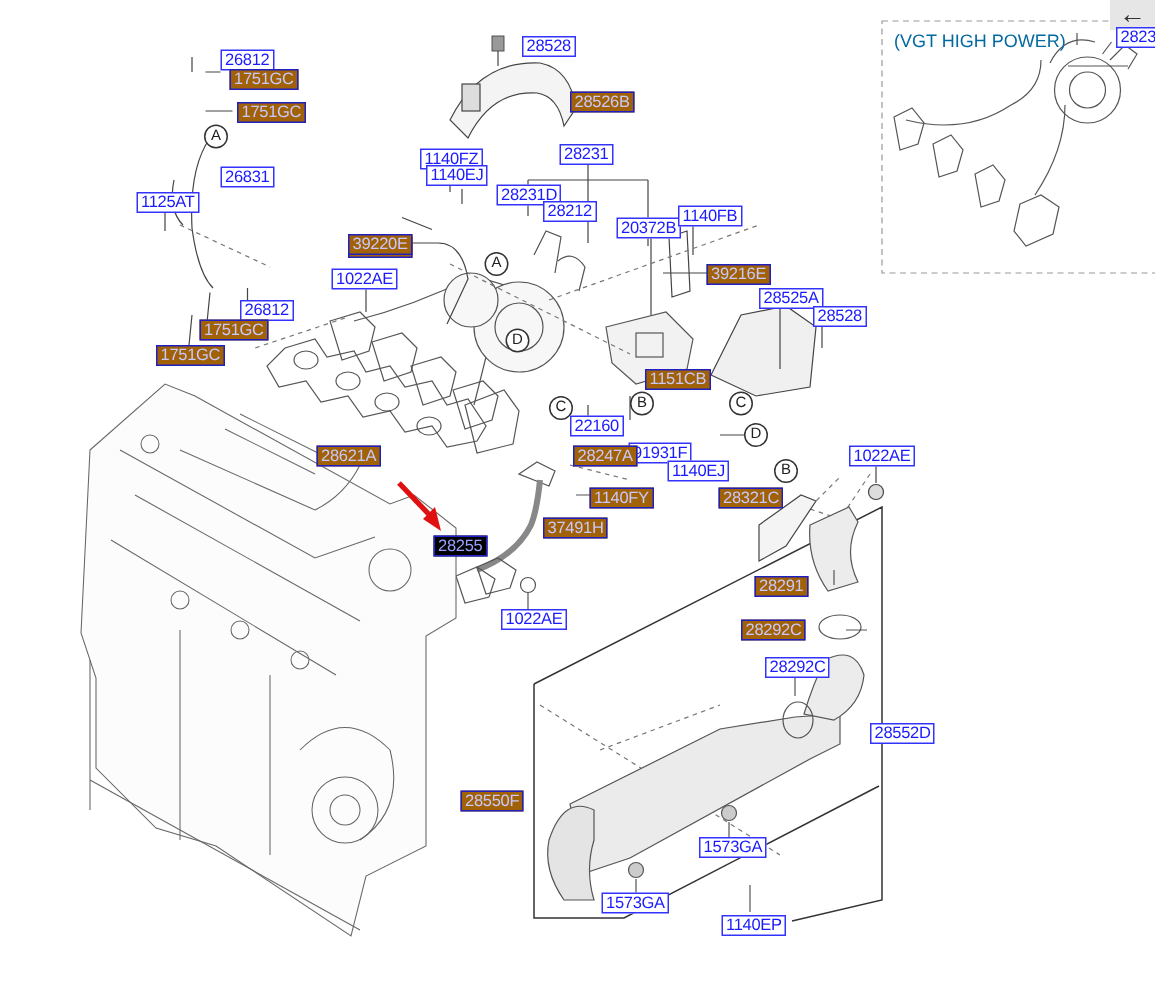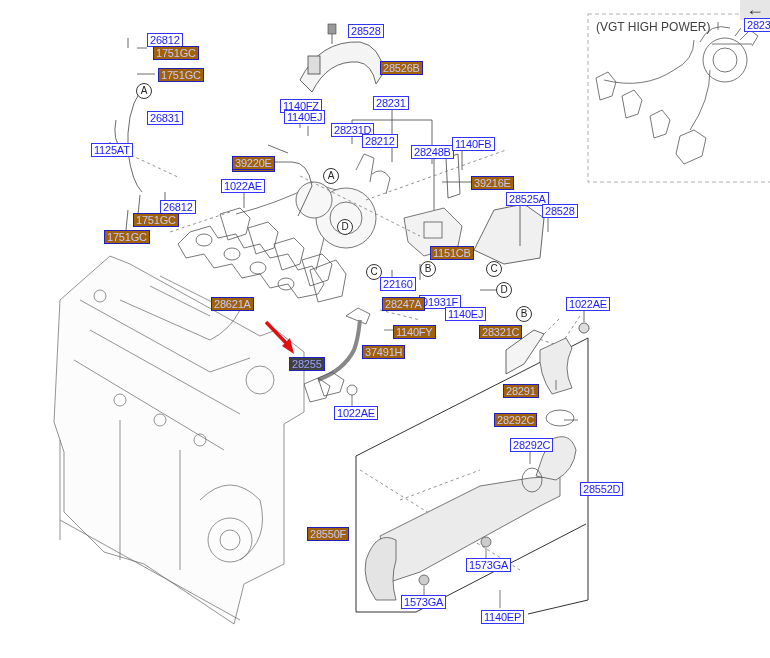--- a/index.html
+++ b/index.html
@@ -6,22 +6,22 @@
   body { width:770px; height:658px; position:relative; overflow:hidden; font-family:"Liberation Sans", sans-serif; }
   #stage { position:absolute; left:0; top:0; width:770px; height:658px; }
   svg#art { position:absolute; left:0; top:0; }
   .lbl {
     position:absolute; height:12px; line-height:12px; font-size:11px;
     color:#1a1aff; border:1px solid #3333ff; background:#ffffff;
     padding:0 2px; white-space:nowrap; cursor:pointer; letter-spacing:-0.2px;
     font-family:"Liberation Sans", sans-serif;
   }
   .lbl.hl { background:#a16207; color:#c8c8ff; border-color:#2020c0; }
-  .lbl.sel { background:#404040; color:#9aa0ff; border-color:#2222cc; }
-  .inset-title { position:absolute; left:596px; top:20px; font-size:12px; color:#404040; }
+  .lbl.sel { background:#000000; color:#9aa0ff; border-color:#2222cc; }
+  .inset-title { position:absolute; left:596px; top:20px; font-size:12px; color:#0369a1; }
   .back-btn {
     position:absolute; left:740px; top:0; width:30px; height:20px;
     background:#e6e6e6; color:#333; font-size:18px; line-height:18px; text-align:center; cursor:pointer;
   }
   .circ {
     position:absolute; width:14px; height:14px; border:1px solid #333; border-radius:50%;
     font-size:10px; line-height:14px; text-align:center; color:#222; background:#fff;
   }
 </style>
 </head>
@@ -186,35 +186,35 @@
 <div class="circ" style="left:516px;top:306px">B</div>
 <div class="circ" style="left:366px;top:264px">C</div>
 <div class="circ" style="left:486px;top:261px">C</div>
 <div class="circ" style="left:337px;top:219px">D</div>
 <div class="circ" style="left:496px;top:282px">D</div>
 
 <span class="lbl" style="left:147px;top:33px">26812</span>
 <span class="lbl hl" style="left:153px;top:46px">1751GC</span>
 <span class="lbl hl" style="left:158px;top:68px">1751GC</span>
 <span class="lbl" style="left:147px;top:111px">26831</span>
-<span class="lbl" style="left:91px;top:143px">1125AT</span>
+<span class="lbl" style="left:91px;top:128px">1125AT</span>
 <span class="lbl" style="left:160px;top:200px">26812</span>
 <span class="lbl hl" style="left:133px;top:213px">1751GC</span>
 <span class="lbl hl" style="left:104px;top:230px">1751GC</span>
 
 <span class="lbl" style="left:348px;top:24px">28528</span>
 <span class="lbl hl" style="left:380px;top:61px">28526B</span>
 <span class="lbl" style="left:280px;top:99px">1140FZ</span>
 <span class="lbl" style="left:284px;top:110px">1140EJ</span>
 <span class="lbl" style="left:373px;top:96px">28231</span>
 <span class="lbl" style="left:331px;top:123px">28231D</span>
 <span class="lbl" style="left:362px;top:134px">28212</span>
 <span class="lbl hl" style="left:232px;top:158px">39229A</span>
 <span class="lbl hl" style="left:232px;top:156px">39220E</span>
-<span class="lbl" style="left:411px;top:145px">28248B</span>
+<span class="lbl" style="left:411px;top:145px">20372B</span>
 <span class="lbl" style="left:452px;top:137px">1140FB</span>
 <span class="lbl hl" style="left:471px;top:176px">39216E</span>
 <span class="lbl" style="left:221px;top:179px">1022AE</span>
 <span class="lbl" style="left:506px;top:192px">28525A</span>
 <span class="lbl" style="left:542px;top:204px">28528</span>
 
 <span class="lbl hl" style="left:430px;top:246px">1151CB</span>
 <span class="lbl" style="left:380px;top:277px">22160</span>
 <span class="lbl" style="left:419px;top:295px">91931F</span>
 <span class="lbl hl" style="left:382px;top:297px">28247A</span>

